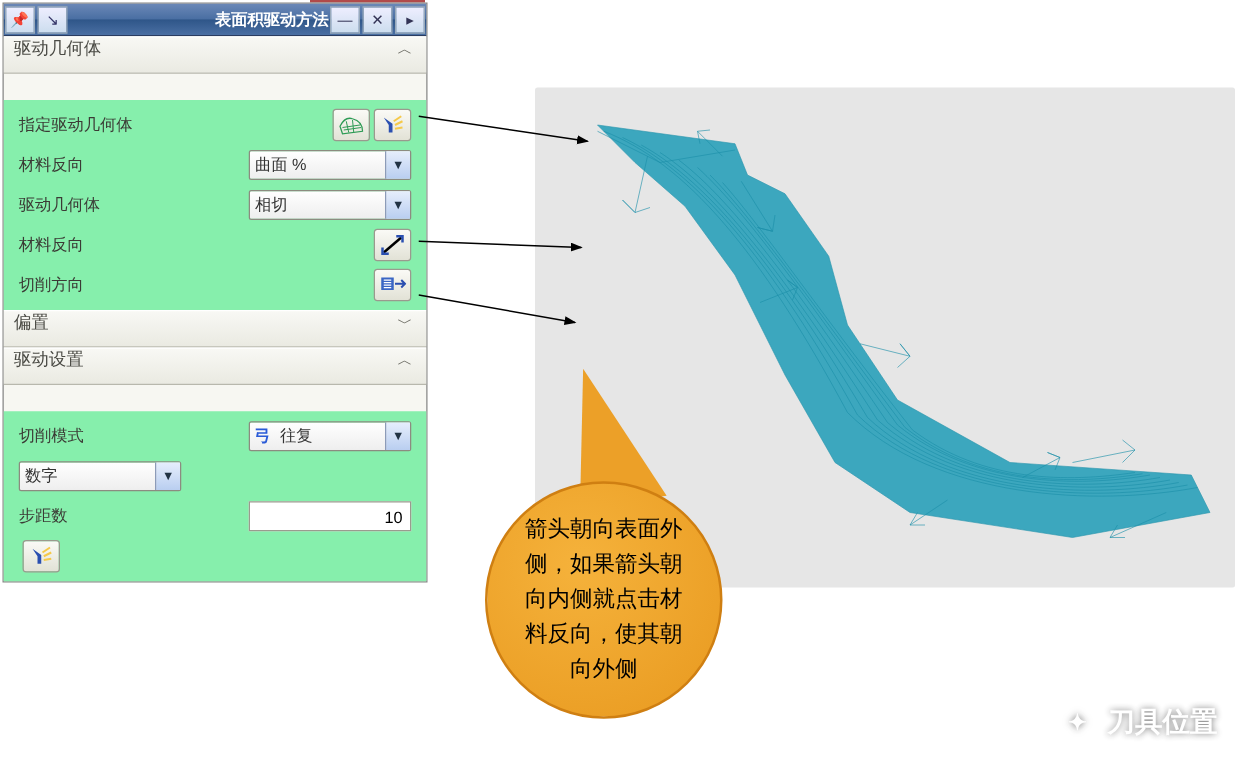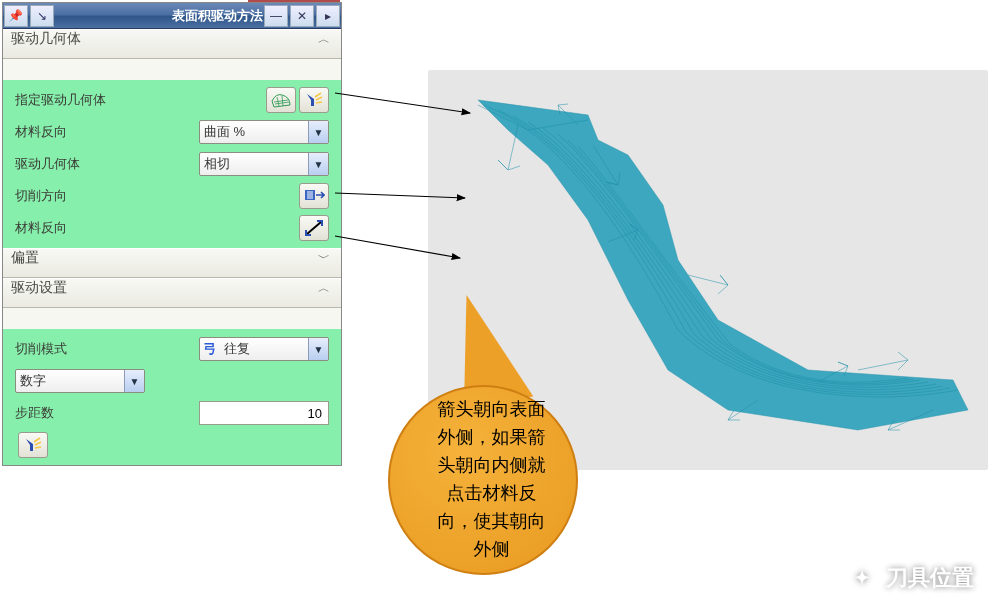--- a/index.html
+++ b/index.html
@@ -54,21 +54,21 @@
   .viewport { position:absolute; left:428px; top:70px; width:560px; height:400px;
     background:#e6e6e6; border-radius:2px; overflow:hidden; }
 
   
   .callout { position:absolute; left:388px; top:385px; width:190px; height:190px; border-radius:50%;
     background:radial-gradient(circle at 40% 35%,#f5b23b,#e8991f); border:2px solid #cf7f12;
     display:flex; align-items:center; justify-content:center; padding:22px; }
   .callout-tail { position:absolute; left:456px; top:292px; width:0; height:0;
     border-left:18px solid transparent; border-right:52px solid transparent;
     border-bottom:110px solid #eca028; transform:rotate(-8deg); }
-  .callout-text { font-size:18px; color:#000; text-align:center; line-height:1.55;margin-left:17px; }
+  .callout-text { font-size:18px; color:#000; text-align:center; line-height:1.55; }
 
   
   .wm { position:absolute; right:20px; bottom:18px; display:flex; align-items:center; gap:8px;
     color:#fff; text-shadow:0 0 6px rgba(0,0,0,.6); font-size:22px; font-weight:bold; opacity:.9; }
   .wm .wmicon { width:32px; height:32px; border-radius:8px; background:rgba(255,255,255,.35);
     display:flex; align-items:center; justify-content:center; font-size:18px; }
 
   
   .redbar { position:absolute; left:248px; top:0; width:92px; height:5px; background:#b14a4a; }
 
@@ -129,37 +129,37 @@
 
     <div class="row">
       <span class="rlabel">驱动几何体</span>
       <div class="dd">
         <span class="dd-text">相切</span>
         <span class="dd-arrow">▼</span>
       </div>
     </div>
 
     <div class="row">
+      <span class="rlabel">材料反向</span>
+      <div class="ibtn">
+        <svg width="22" height="20">
+            <path d="M4 16 L18 4" stroke="#000" stroke-width="2"></path>
+            <path d="M14 3 L19 3 L19 8" fill="none" stroke="#2a4fb0" stroke-width="2"></path>
+            <path d="M8 17 L3 17 L3 12" fill="none" stroke="#2a4fb0" stroke-width="2"></path>
+          </svg>
+      </div>
+    </div>
+
+    <div class="row">
       <span class="rlabel">切削方向</span>
       <div class="ibtn">
         <svg width="22" height="18">
             <rect x="2" y="3" width="10" height="10" fill="#3a66c4"></rect>
             <path d="M4 5 H10 M4 7 H10 M4 9 H10 M4 11 H10" stroke="#fff" stroke-width="1"></path>
             <path d="M13 8 H20 M18 5 L21 8 L18 11" stroke="#2a4fb0" stroke-width="1.6" fill="none"></path>
-          </svg>
-      </div>
-    </div>
-
-    <div class="row">
-      <span class="rlabel">材料反向</span>
-      <div class="ibtn">
-        <svg width="22" height="20">
-            <path d="M4 16 L18 4" stroke="#000" stroke-width="2"></path>
-            <path d="M14 3 L19 3 L19 8" fill="none" stroke="#2a4fb0" stroke-width="2"></path>
-            <path d="M8 17 L3 17 L3 12" fill="none" stroke="#2a4fb0" stroke-width="2"></path>
           </svg>
       </div>
     </div>
 
   </div>
 
   <div class="section-hdr">
     <span class="label">偏置</span>
     <span class="chev">﹀</span>
   </div>

